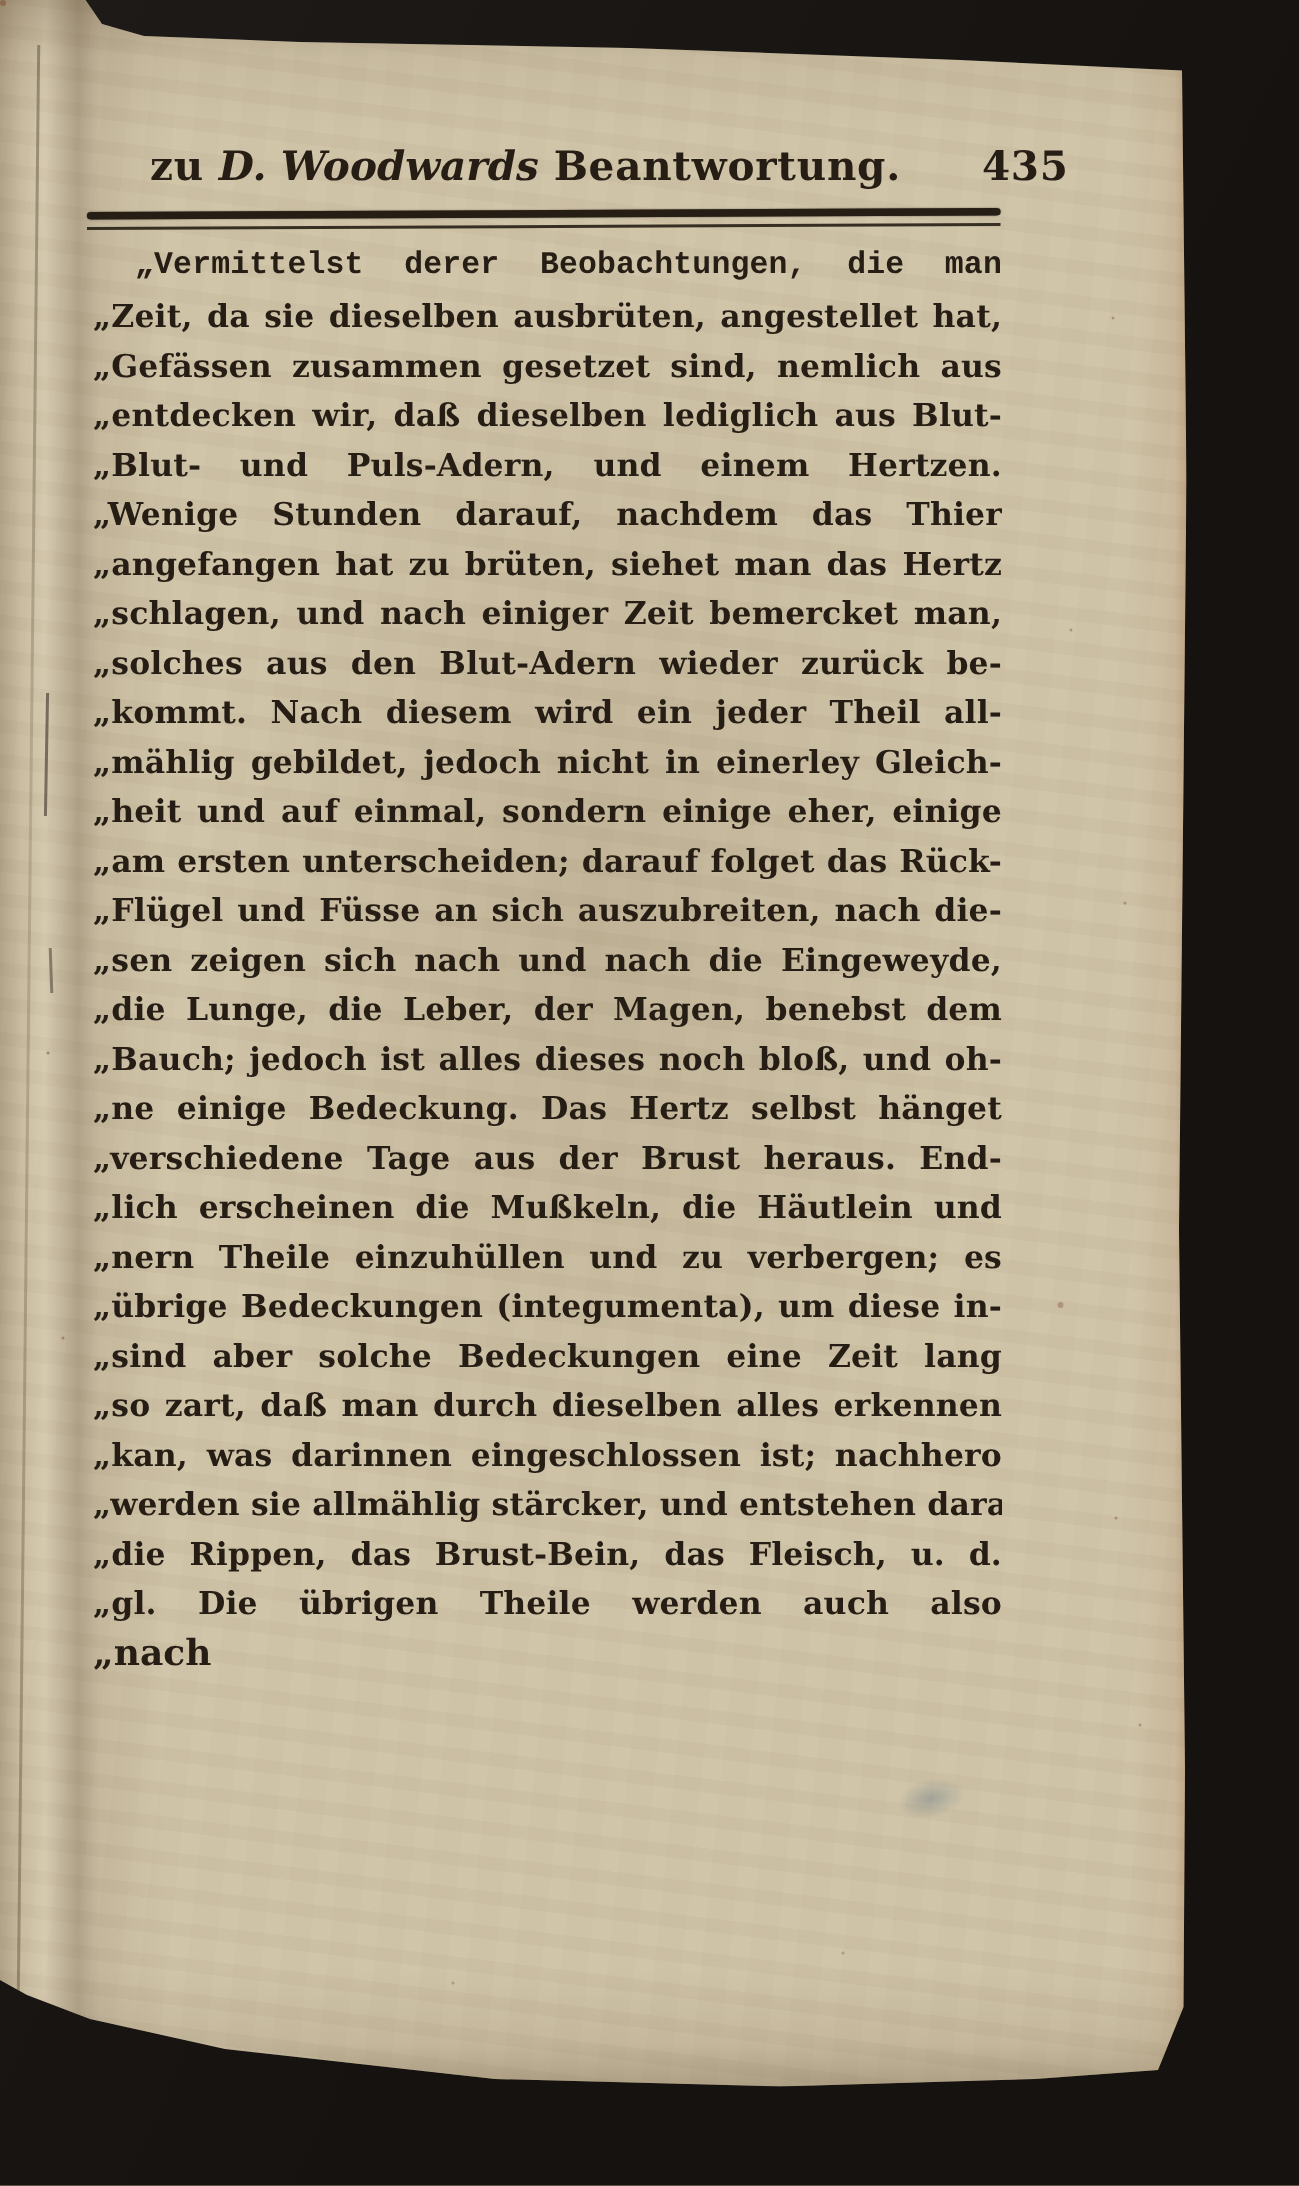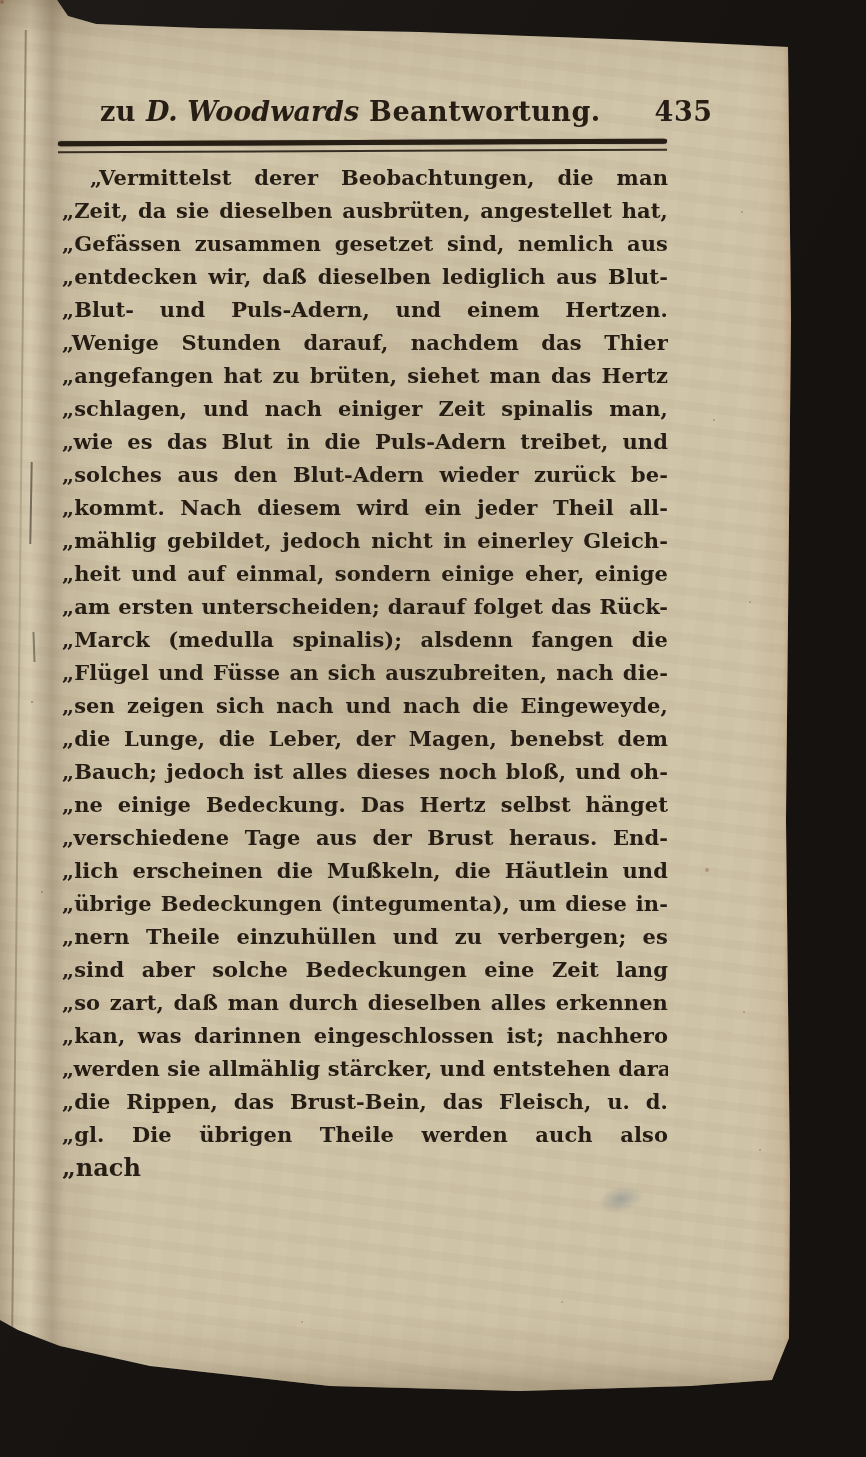--- a/index.html
+++ b/index.html
@@ -111,21 +111,21 @@
   .body-text{
     position:absolute;left:62px;top:161px;width:606px;
     color:var(--ink);
   }
   .text-line{
     font-size:21px;font-weight:bold;line-height:33px;height:33px;
     text-align:justify;text-align-last:justify;
     letter-spacing:0.1px;
     overflow:hidden;white-space:nowrap;
   }
-  .text-line.first{text-indent:28px;}
+  .text-line.first{text-indent:28px;font-family:Liberation Mono, monospace;}
   .catchword{
     font-size:24px;font-weight:bold;line-height:34px;
     text-align:left;margin-right:-34px;
     color:var(--ink);
   }
 </style>
 </head>
 <body>
 
 <div class="scan">
@@ -150,37 +150,35 @@
 
     <div class="body-text">
 
     <div class="text-line first">„Vermittelst derer Beobachtungen, die man</div>
         <div class="text-line">„Zeit, da sie dieselben ausbrüten, angestellet hat,</div>
         <div class="text-line">„Gefässen zusammen gesetzet sind, nemlich aus</div>
         <div class="text-line">„entdecken wir, daß dieselben lediglich aus Blut-</div>
         <div class="text-line">„Blut- und Puls-Adern, und einem Hertzen.</div>
         <div class="text-line">„Wenige Stunden darauf, nachdem das Thier</div>
         <div class="text-line">„angefangen hat zu brüten, siehet man das Hertz</div>
-        <div class="text-line">„schlagen, und nach einiger Zeit spinalis man,</div>
-        <div class="text-line">„wie es das Blut in die Puls-Adern treibet, und</div>
+        <div class="text-line">„schlagen, und nach einiger Zeit bemercket man,</div>
         <div class="text-line">„solches aus den Blut-Adern wieder zurück be-</div>
         <div class="text-line">„kommt.  Nach diesem wird ein jeder Theil all-</div>
         <div class="text-line">„mählig gebildet, jedoch nicht in einerley Gleich-</div>
         <div class="text-line">„heit und auf einmal, sondern einige eher, einige</div>
         <div class="text-line">„am ersten unterscheiden; darauf folget das Rück-</div>
-        <div class="text-line">„Marck (medulla spinalis); alsdenn fangen die</div>
         <div class="text-line">„Flügel und Füsse an sich auszubreiten, nach die-</div>
         <div class="text-line">„sen zeigen sich nach und nach die Eingeweyde,</div>
         <div class="text-line">„die Lunge, die Leber, der Magen, benebst dem</div>
         <div class="text-line">„Bauch; jedoch ist alles dieses noch bloß, und oh-</div>
         <div class="text-line">„ne einige Bedeckung.  Das Hertz selbst hänget</div>
         <div class="text-line">„verschiedene Tage aus der Brust heraus.  End-</div>
         <div class="text-line">„lich erscheinen die Mußkeln, die Häutlein und</div>
+        <div class="text-line">„nern Theile einzuhüllen und zu verbergen; es</div>
         <div class="text-line">„übrige Bedeckungen (integumenta), um diese in-</div>
-        <div class="text-line">„nern Theile einzuhüllen und zu verbergen; es</div>
         <div class="text-line">„sind aber solche Bedeckungen eine Zeit lang</div>
         <div class="text-line">„so zart, daß man durch dieselben alles erkennen</div>
         <div class="text-line">„kan, was darinnen eingeschlossen ist; nachhero</div>
         <div class="text-line">„werden sie allmählig stärcker, und entstehen daraus</div>
         <div class="text-line">„die Rippen, das Brust-Bein, das Fleisch, u. d.</div>
         <div class="text-line">„gl.  Die übrigen Theile werden auch also</div>
         <div class="catchword">„nach</div>
       </div>
   </div>
 </div>

